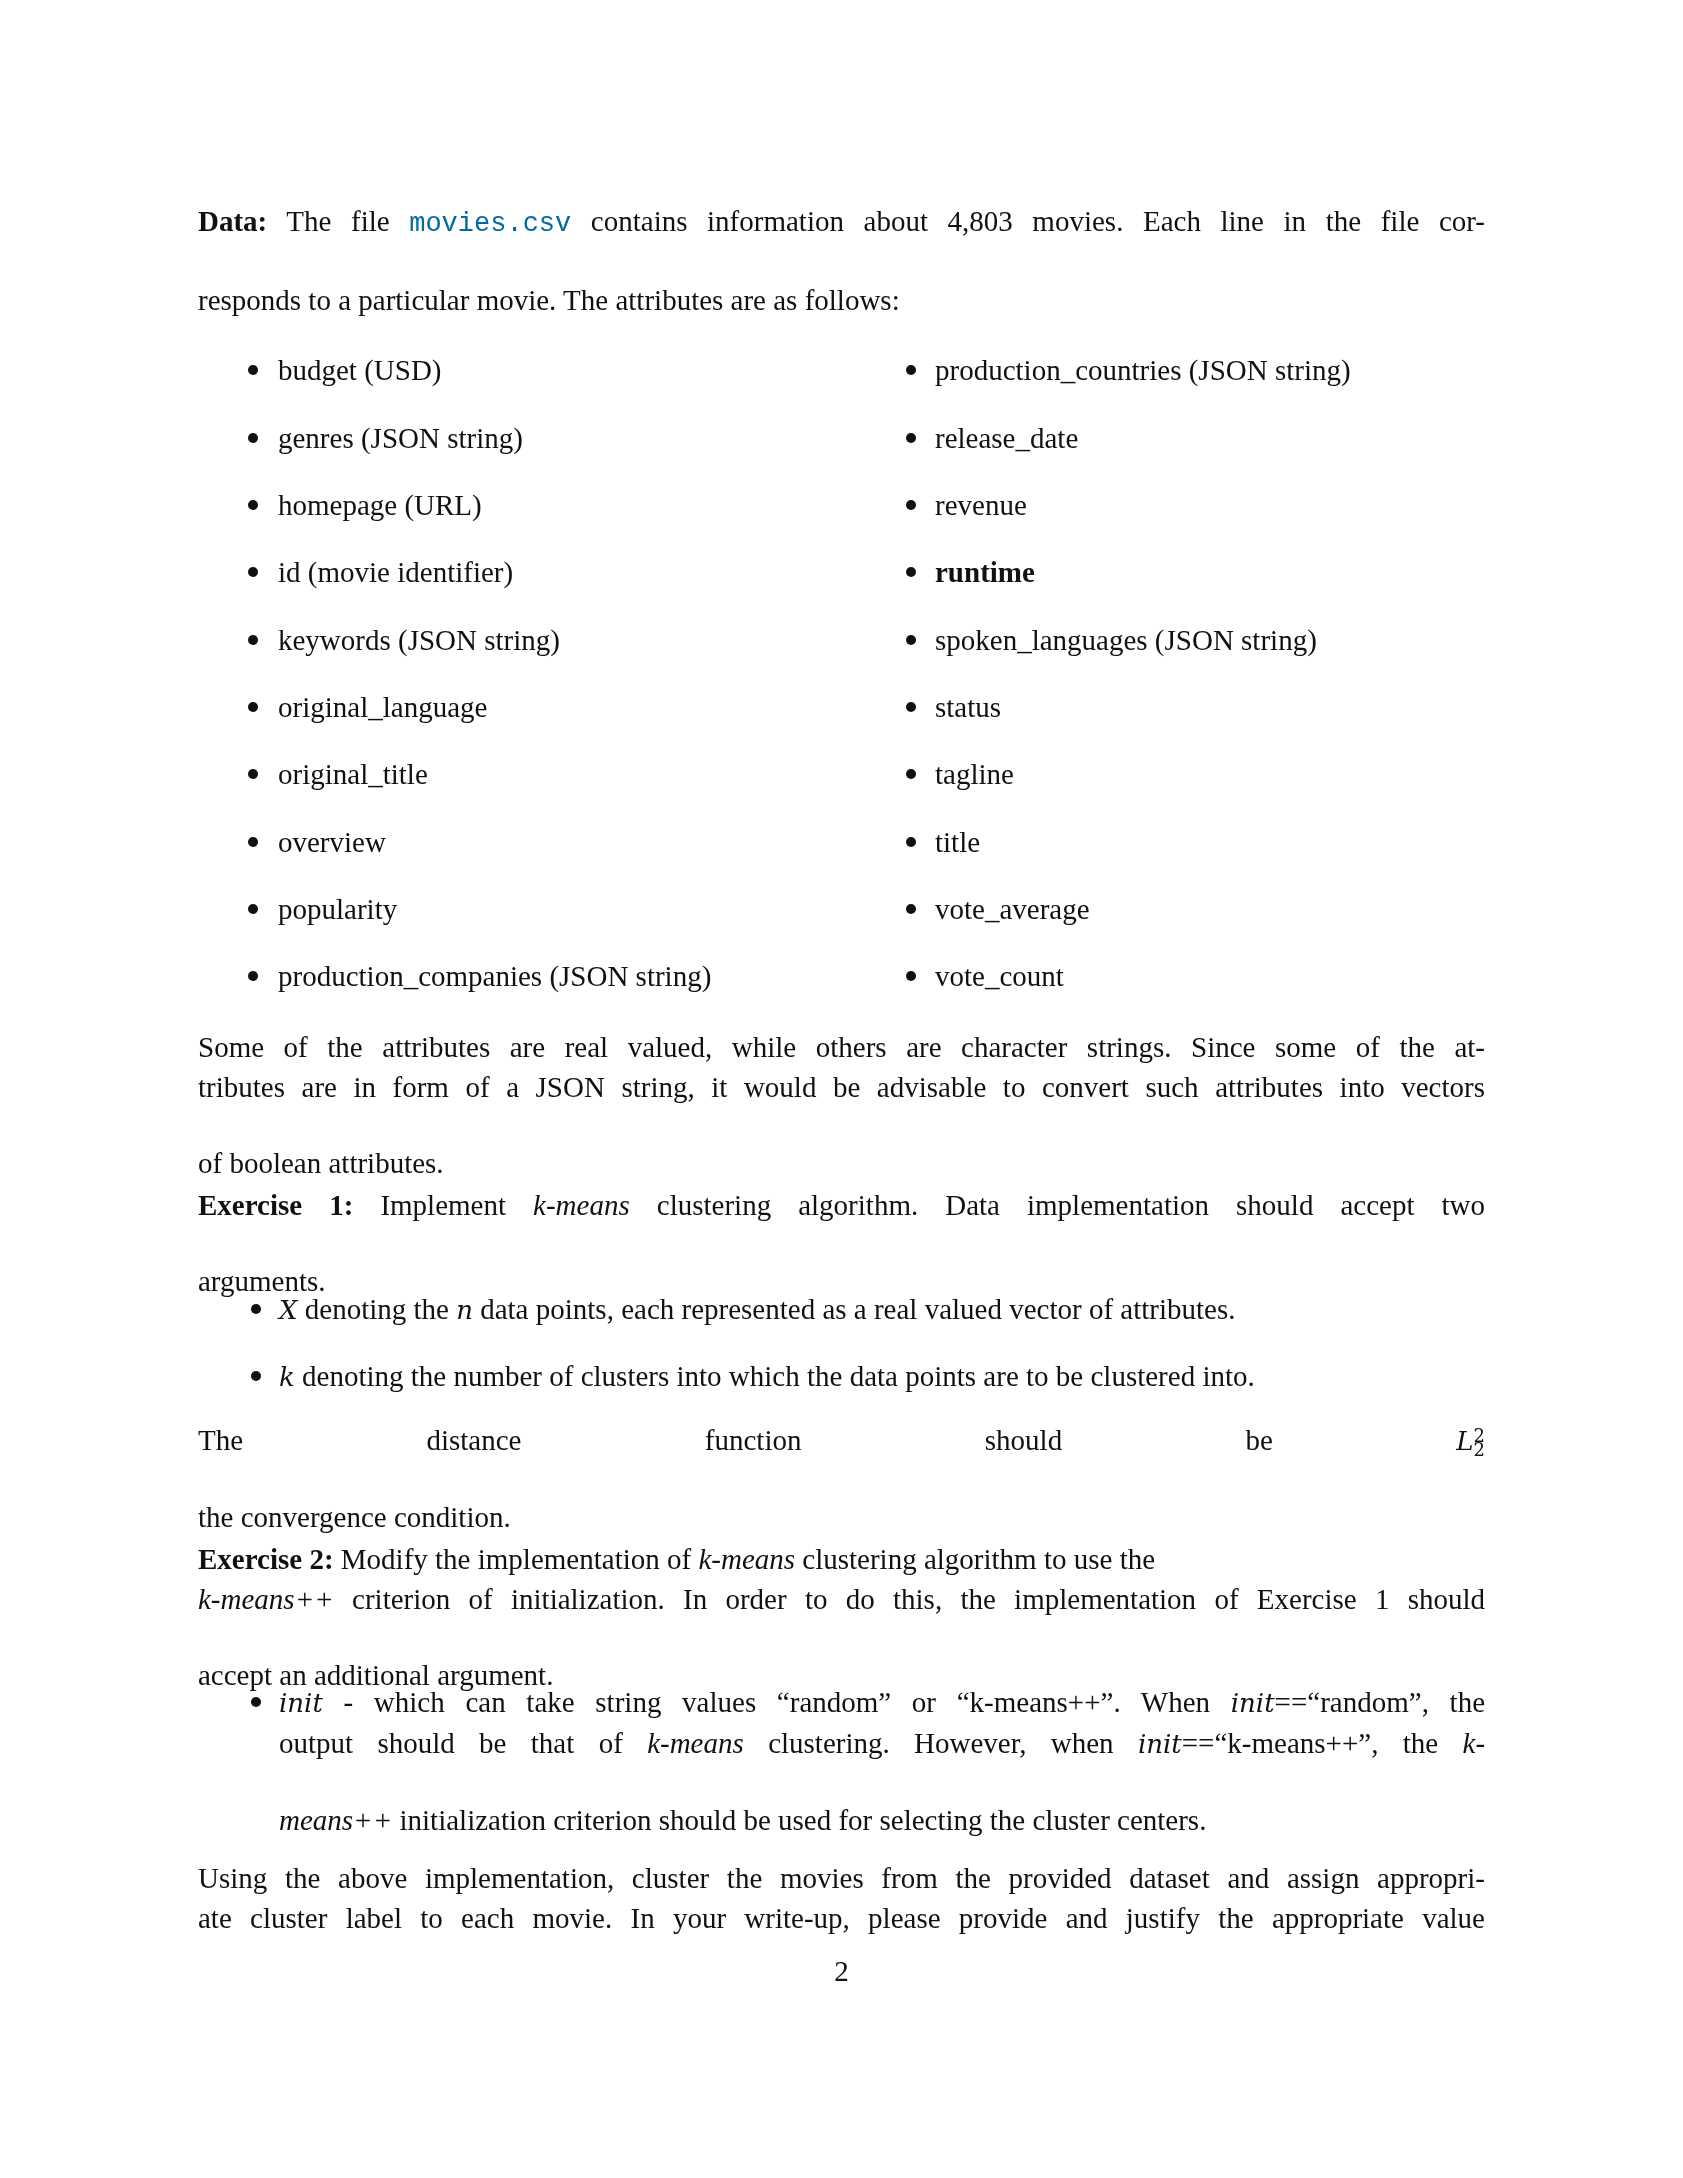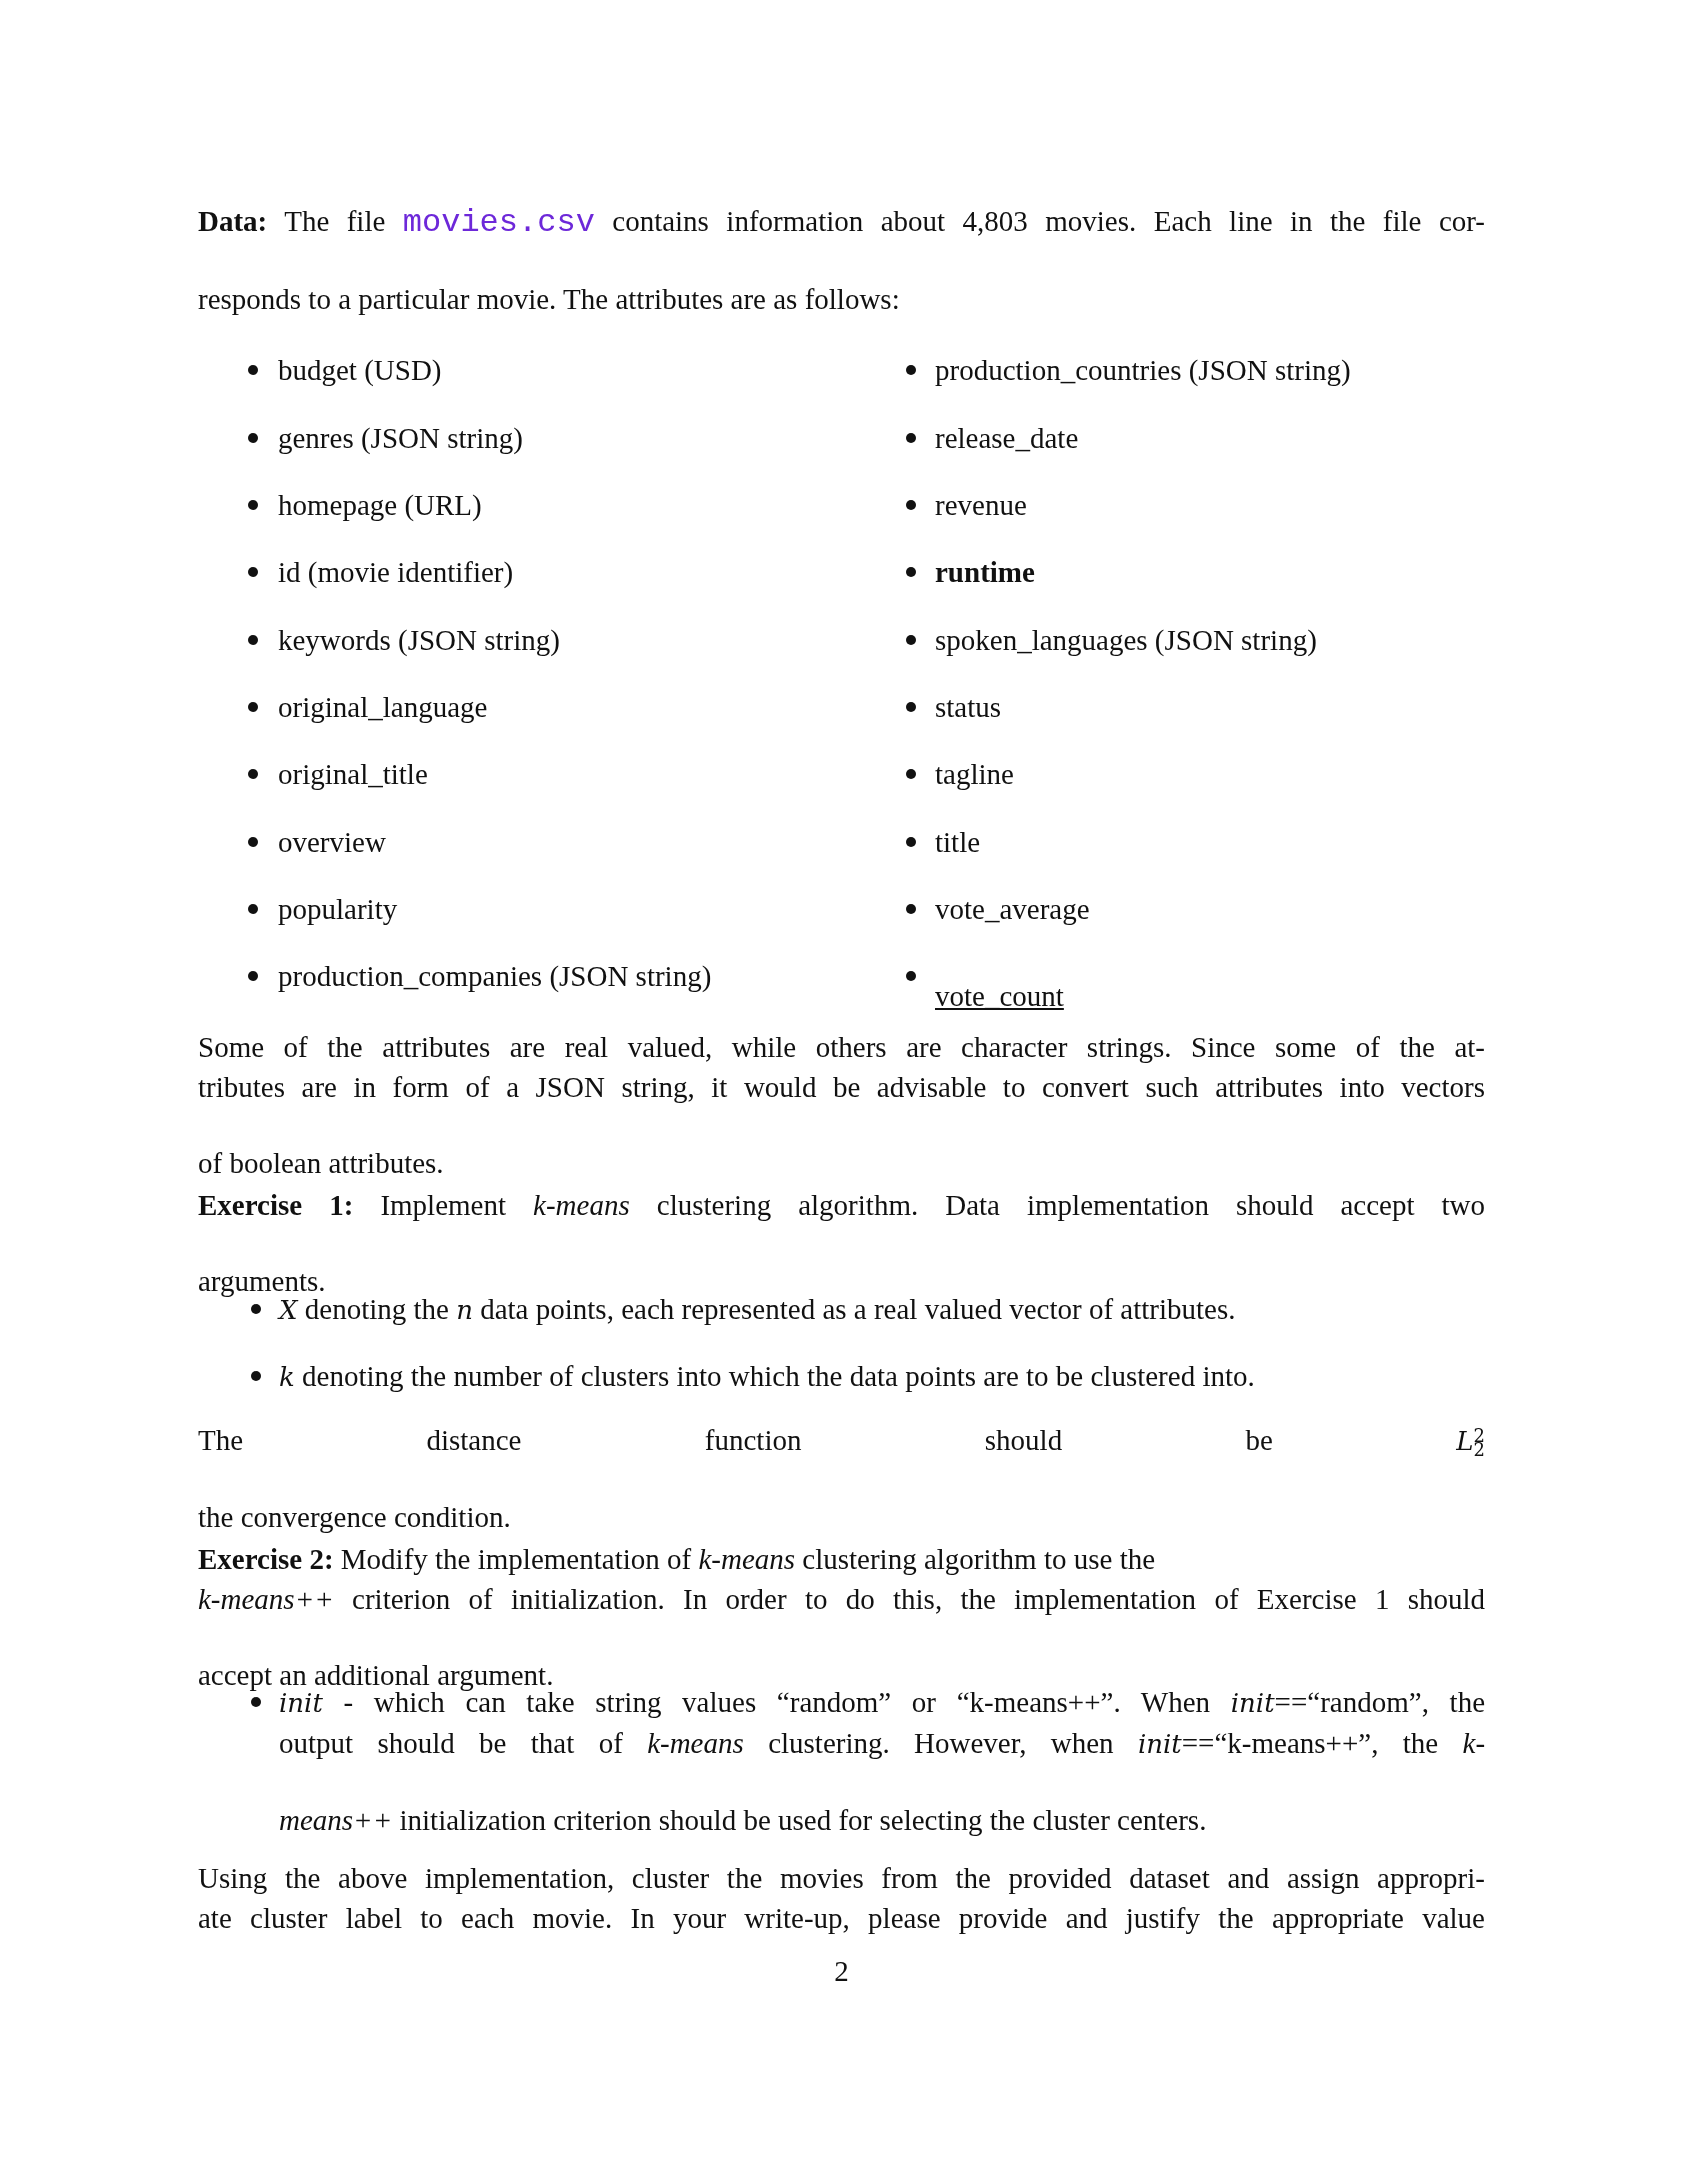--- a/index.html
+++ b/index.html
@@ -3,21 +3,21 @@
 <meta charset="utf-8">
 <style>
   html, body { margin:0; padding:0; background:#fff; }
   body { width:1683px; height:2178px; position:relative; overflow:hidden;
          font-family:"Liberation Serif", "DejaVu Serif", serif; color:#111; font-size:29px; }
   .abs { position:absolute; white-space:nowrap; }
   .para { position:absolute; left:198px; width:1287px; line-height:40px; text-align:justify; }
   .line { display:block; white-space:nowrap; text-align-last:justify; }
   .line.last { text-align-last:left;margin-top:36px; }
   b { font-weight:bold; }
-  .mono { font-family:"Liberation Mono", "DejaVu Sans Mono", monospace; color:#6d28d9; font-size:32px; }
+  .mono { font-family:"Liberation Mono", "DejaVu Sans Mono", monospace; color:#0369a1; font-size:27px; }
   .it { font-style:italic; }
   .math { font-style:italic; font-family:"DejaVu Serif", serif; font-size:26px; }
   .bullet { position:absolute; width:10px; height:10px; border-radius:50%; background:#111; }
   .blist-item { position:absolute; white-space:nowrap; }
 </style>
 </head>
 <body>
 
 <div class="para" style="top:201px;">
   <span class="line"><b>Data:</b> <span>The file</span> <span class="mono">movies.csv</span> <span>contains information about 4,803 movies. Each line in the file cor-</span></span>
@@ -59,21 +59,21 @@
     <span class="blist-item" style="left: 935px; top: 620px; line-height: 40px;">spoken_languages (JSON string)</span>
     <span class="bullet" style="left: 906px; top: 702px;"></span>
     <span class="blist-item" style="left: 935px; top: 687px; line-height: 40px;">status</span>
     <span class="bullet" style="left: 906px; top: 769px;"></span>
     <span class="blist-item" style="left: 935px; top: 754px; line-height: 40px;">tagline</span>
     <span class="bullet" style="left: 906px; top: 837px;"></span>
     <span class="blist-item" style="left: 935px; top: 822px; line-height: 40px;">title</span>
     <span class="bullet" style="left: 906px; top: 904px;"></span>
     <span class="blist-item" style="left: 935px; top: 889px; line-height: 40px;">vote_average</span>
     <span class="bullet" style="left: 906px; top: 971px;"></span>
-    <span class="blist-item" style="left: 935px; top: 976px; line-height: 40px; text-decoration: underline;">vote_count</span>
+    <span class="blist-item" style="left: 935px; top: 956px; line-height: 40px;">vote_count</span>
   </div>
 
 <div class="para" style="top:1027px;">
   <span class="line">Some of the attributes are real valued, while others are character strings. Since some of the at-</span>
   <span class="line">tributes are in form of a JSON string, it would be advisable to convert such attributes into vectors</span>
   <span class="line last">of boolean attributes.</span>
 </div>
 
 <div class="para" style="top:1185px;">
   <span class="line"><b>Exercise 1:</b> <span>Implement</span> <span class="it">k-means</span> <span>clustering algorithm.  Data implementation should accept two</span></span>

